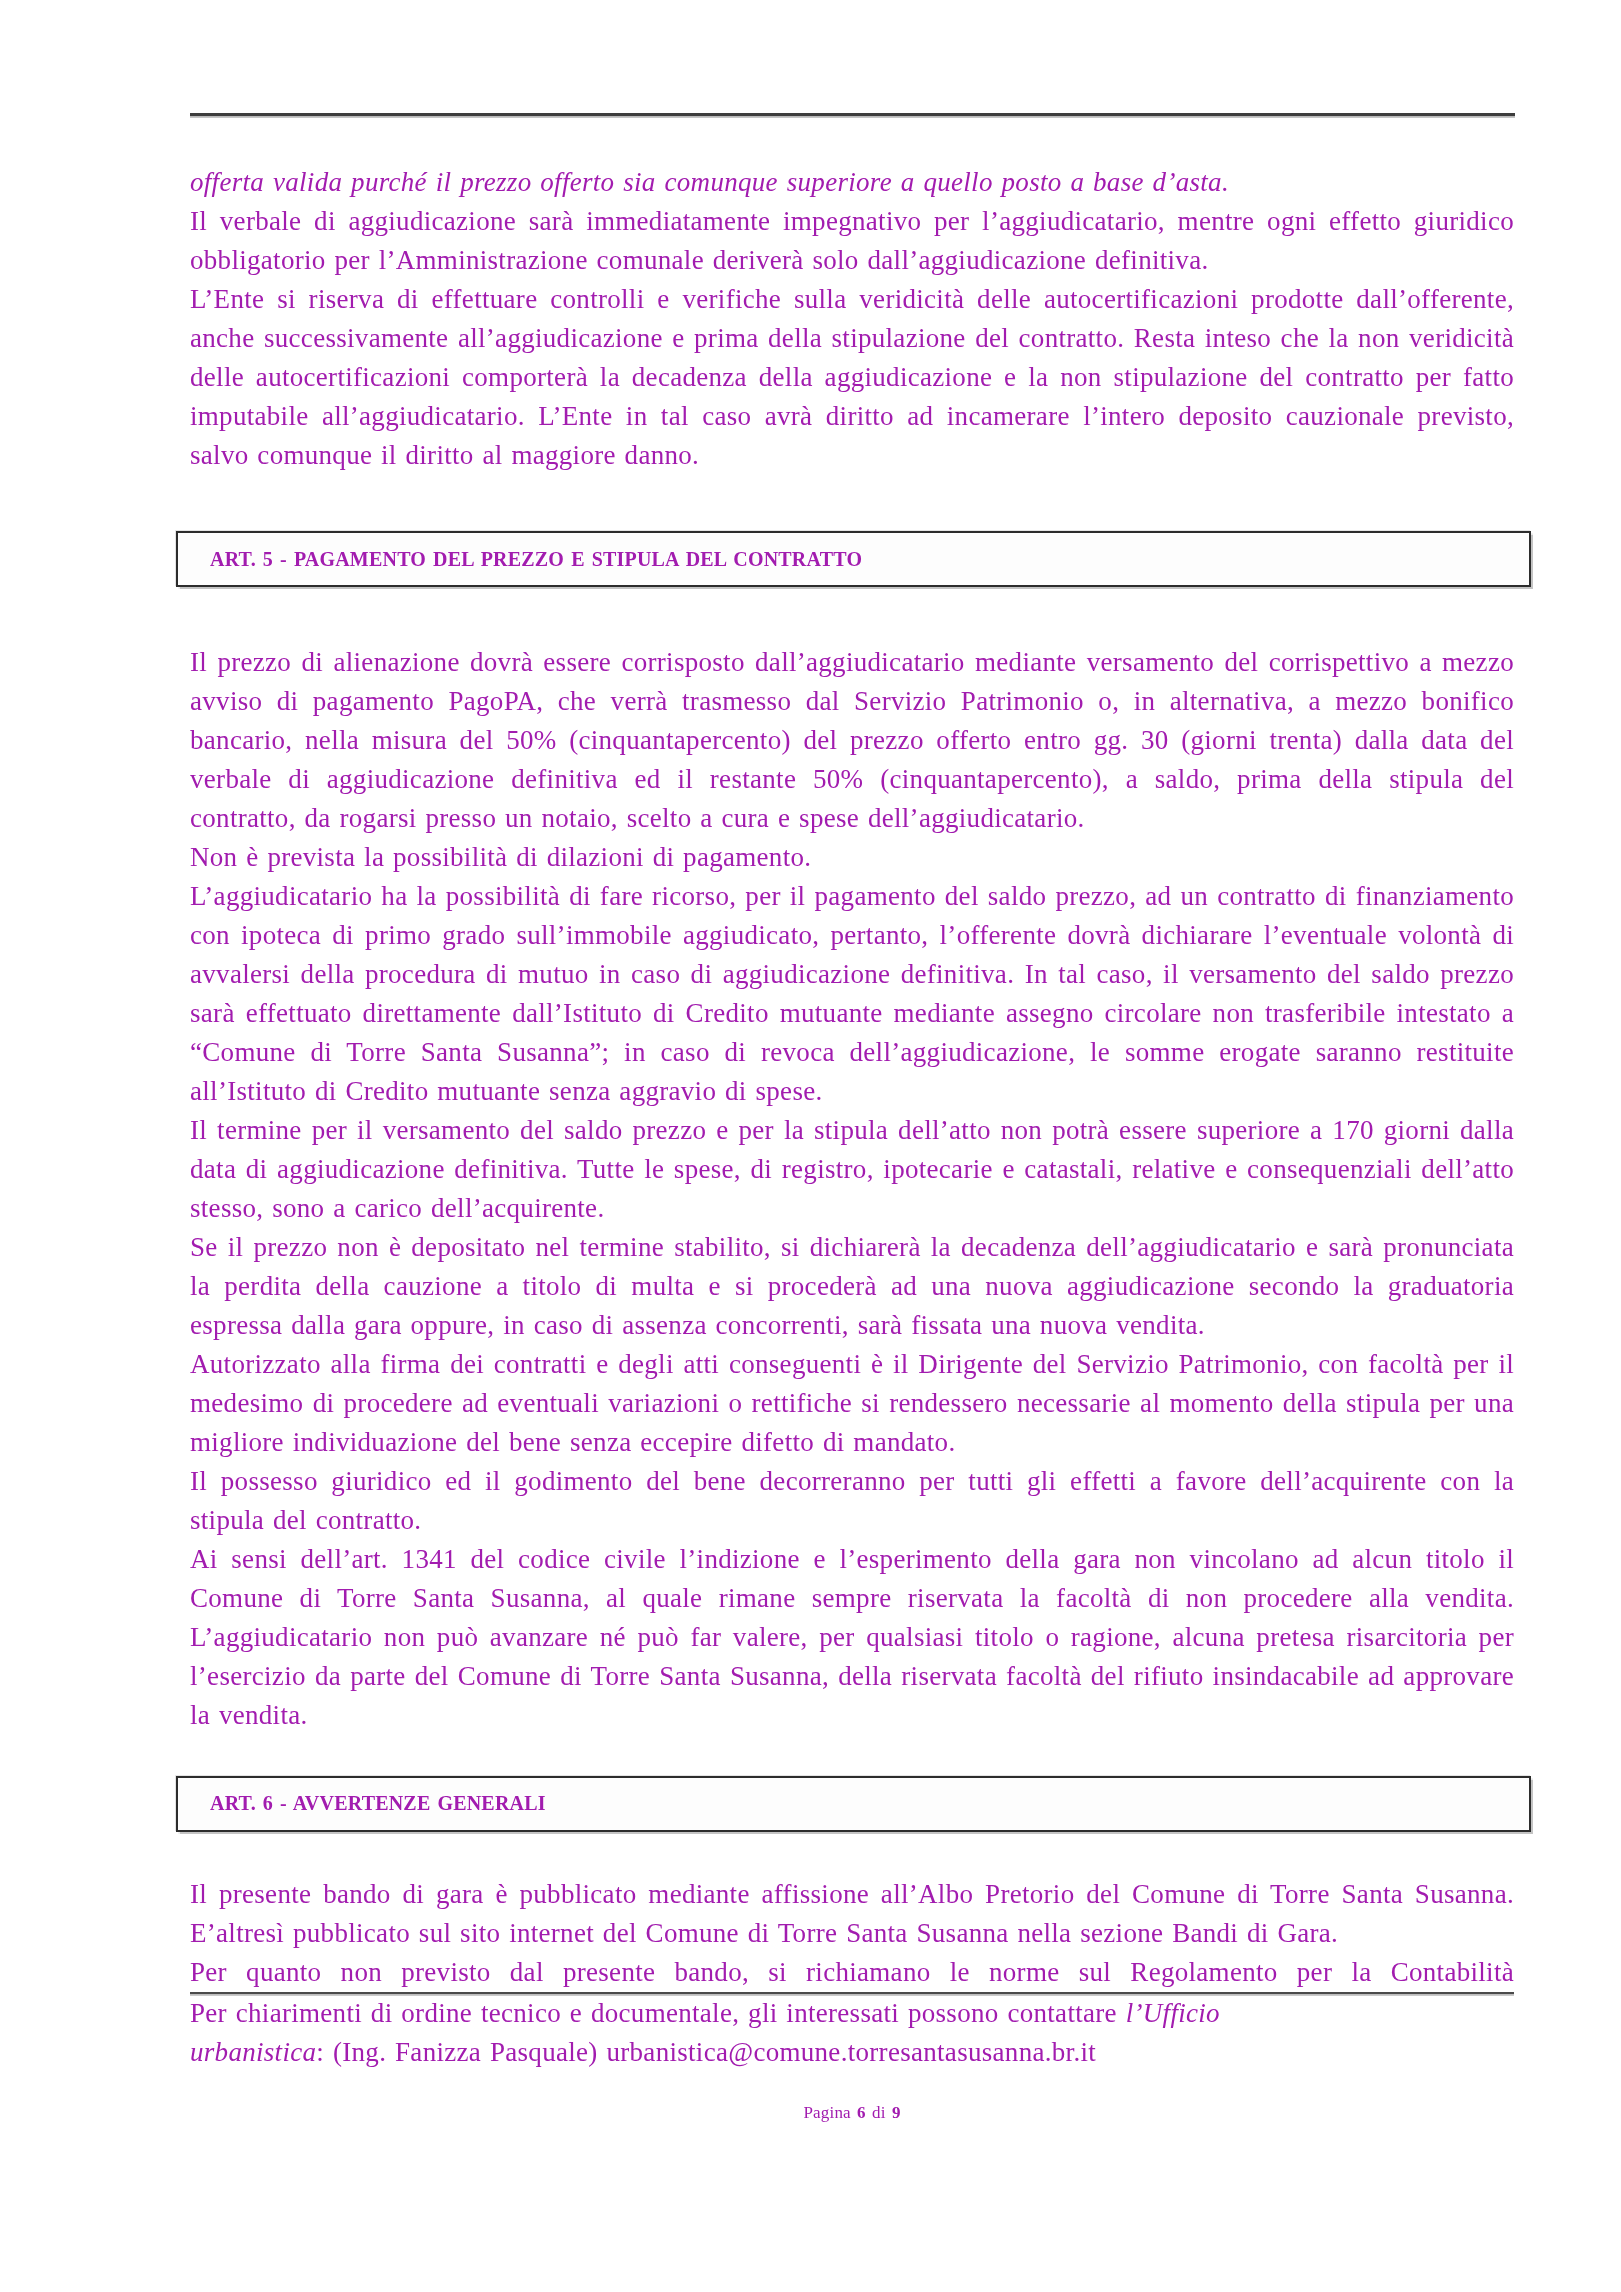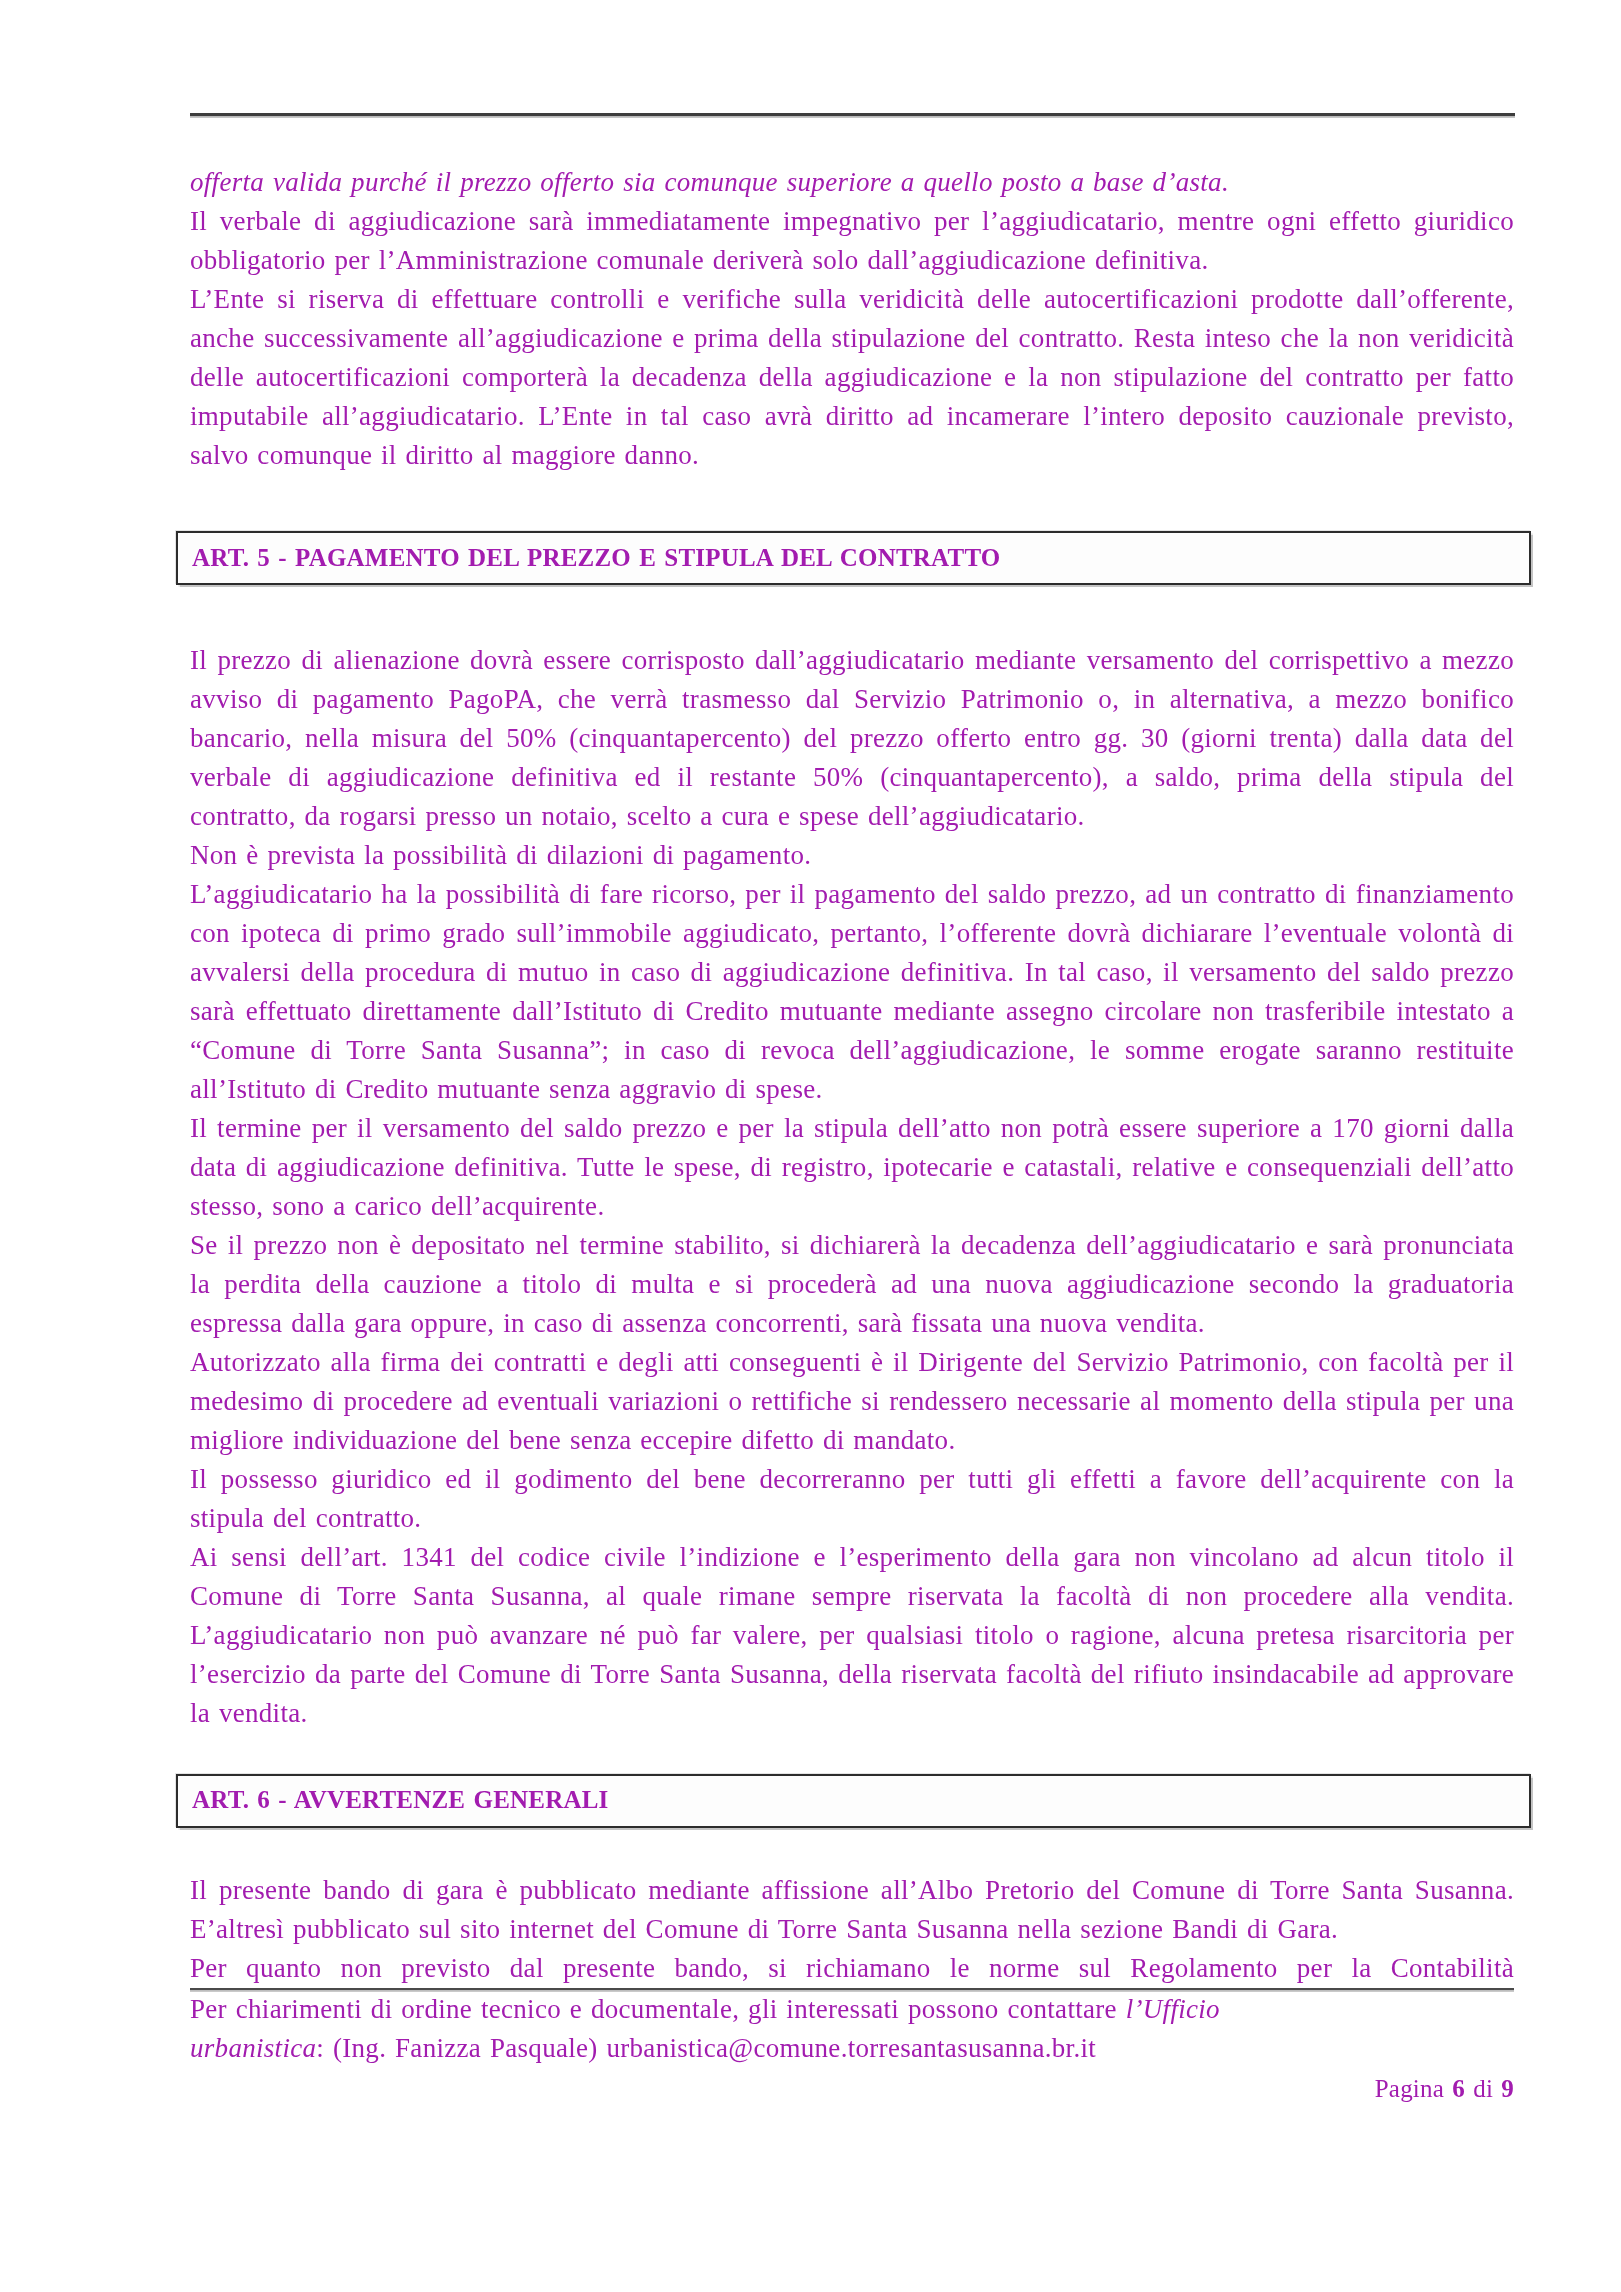--- a/index.html
+++ b/index.html
@@ -40,36 +40,37 @@
   .heading-box {
     margin: 56px 0 56px -14.3px;
     width: 1324px;
     border: 2.7px solid #2c2c2c;
     box-shadow: 1.8px 1.8px 0.9px #c4c4c4, -0.9px -0.9px 0 #e2e2e2;
     padding: 4.5px 12.5px 6.3px 14.3px;
     background: #fdfdfd;
   }
   .heading-box .heading-text {
     font-weight: bold;
-    font-size: 25px;
+    font-size: 20px;
     letter-spacing: 0.2px;
     white-space: nowrap;
+    margin-left: 18px;
   }
   .heading-box.second { margin-top: 41px; margin-bottom: 43px; }
   p.para.underlined {
     text-align: justify;
     text-align-last: justify;
     border-bottom: 2.7px solid #4a4a4a;
     box-shadow: 0 1.8px 0 #bdbdbd;
     padding-bottom: 0.9px;
   }
   .footer-line {
-    margin-top: 1px;
-    text-align: right;
-    font-size: 25px;
+    margin-top: 21px;
+    text-align: center;
+    font-size: 17px;
     letter-spacing: 0.2px;
   }
   em { font-style: italic; }
 </style>
 </head>
 <body>
 
 <div class="page">
 
   <div class="header-rule"></div>

